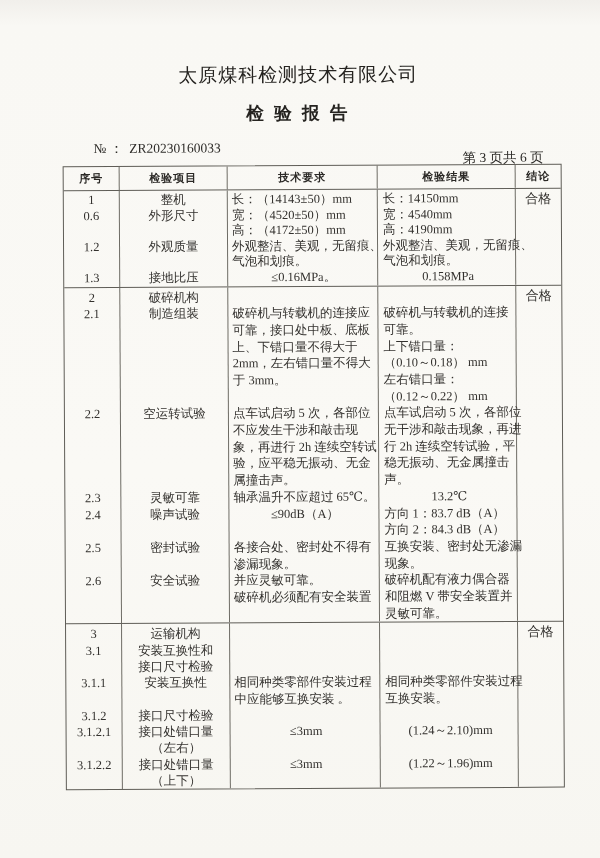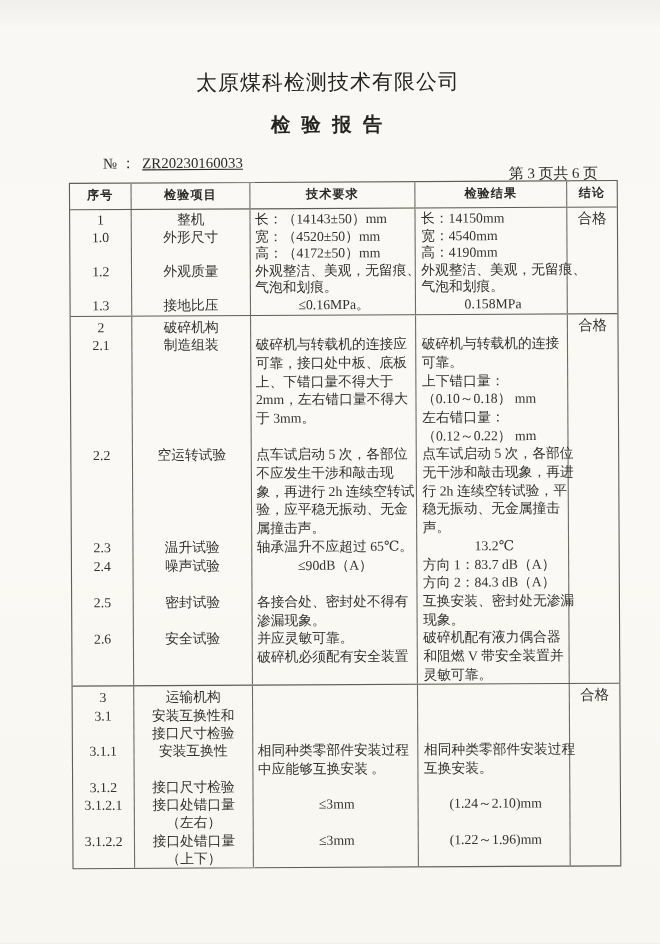--- a/index.html
+++ b/index.html
@@ -17,21 +17,21 @@
   .company {
     position:absolute; top:62px; left:0; width:100%;
     text-align:center; font-size:19px; letter-spacing:1px; color:#252320;
   }
   .report-title {
     position:absolute; top:101px; left:0; width:100%;
     text-align:center; font-size:17.5px; font-weight:bold;
     letter-spacing:3px; color:#252320;
   }
   .meta-no { position:absolute; left:95px; top:139px; font-size:13.5px; color:#2e2c29; }
-  .meta-no .num { margin-left:6px;text-decoration:underline; }
+  .meta-no .num { margin-left:6px; }
   .meta-page { position:absolute; right:55px; top:150px; font-size:13.5px; color:#2e2c29; }
 
   .rtable {
     position:absolute; left:64px; top:165px; width:499px;
     border:1.5px solid #5f5d57; background:transparent;
   }
   .grid-row { display:grid; grid-template-columns:56px 108px 150px 138px 1fr; }
   .thead { height:24px; border-bottom:1.5px solid #5f5d57; }
   .th {
     line-height:22px; text-align:center; font-size:11px; font-weight:bold;
@@ -72,21 +72,21 @@
         <div class="th">序号</div>
         <div class="th">检验项目</div>
         <div class="th">技术要求</div>
         <div class="th">检验结果</div>
         <div class="th">结论</div>
       </div>
       <div id="table-body">
           <div class="grid-row section" style="--lh: 15.6px;">
             <div class="cell c1">
               <div class="ln">1</div>
-              <div class="ln">1.0</div>
+              <div class="ln">0.6</div>
               <div class="ln">&nbsp;</div>
               <div class="ln">1.2</div>
               <div class="ln">&nbsp;</div>
               <div class="ln">1.3</div>
             </div>
             <div class="cell c2">
               <div class="ln">整机</div>
               <div class="ln">外形尺寸</div>
               <div class="ln">&nbsp;</div>
               <div class="ln">外观质量</div>
@@ -142,21 +142,21 @@
               <div class="ln">&nbsp;</div>
               <div class="ln">&nbsp;</div>
               <div class="ln">&nbsp;</div>
               <div class="ln">&nbsp;</div>
               <div class="ln">&nbsp;</div>
               <div class="ln">空运转试验</div>
               <div class="ln">&nbsp;</div>
               <div class="ln">&nbsp;</div>
               <div class="ln">&nbsp;</div>
               <div class="ln">&nbsp;</div>
-              <div class="ln">温升试验</div>
+              <div class="ln">灵敏可靠</div>
               <div class="ln">噪声试验</div>
               <div class="ln">&nbsp;</div>
               <div class="ln">密封试验</div>
               <div class="ln">&nbsp;</div>
               <div class="ln">安全试验</div>
               <div class="ln">&nbsp;</div>
               <div class="ln">&nbsp;</div>
             </div>
             <div class="cell c3">
               <div class="ln">&nbsp;</div>

